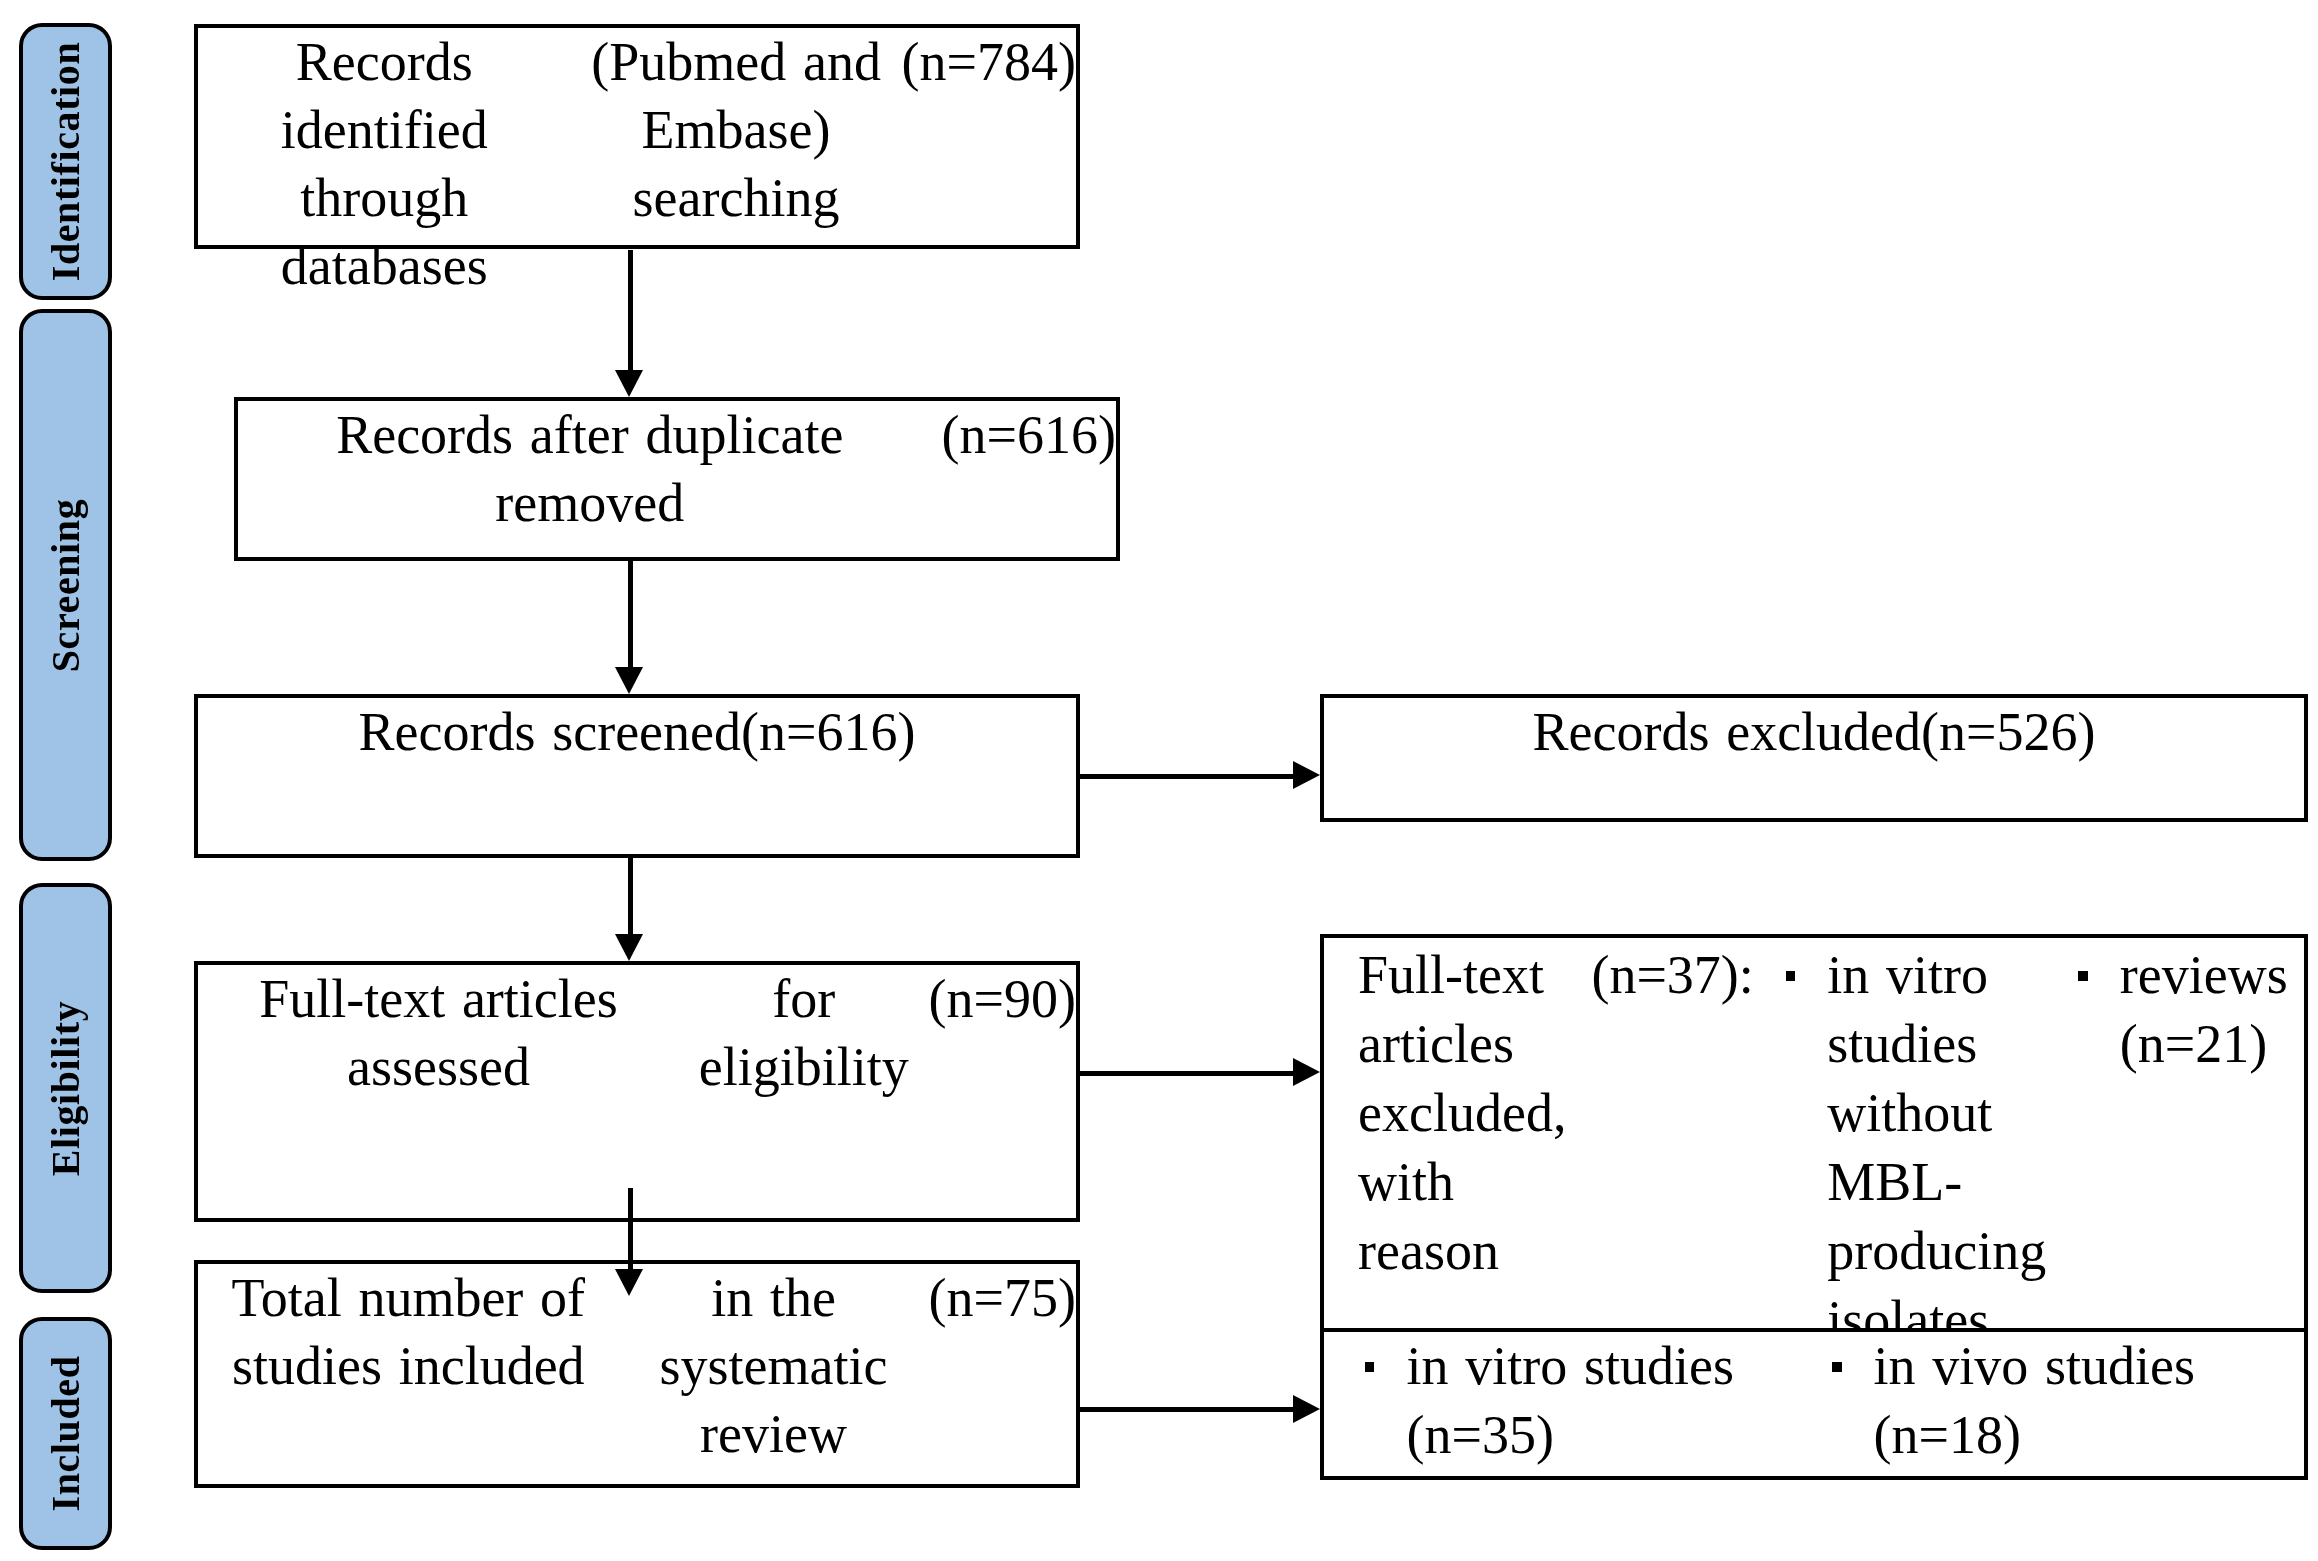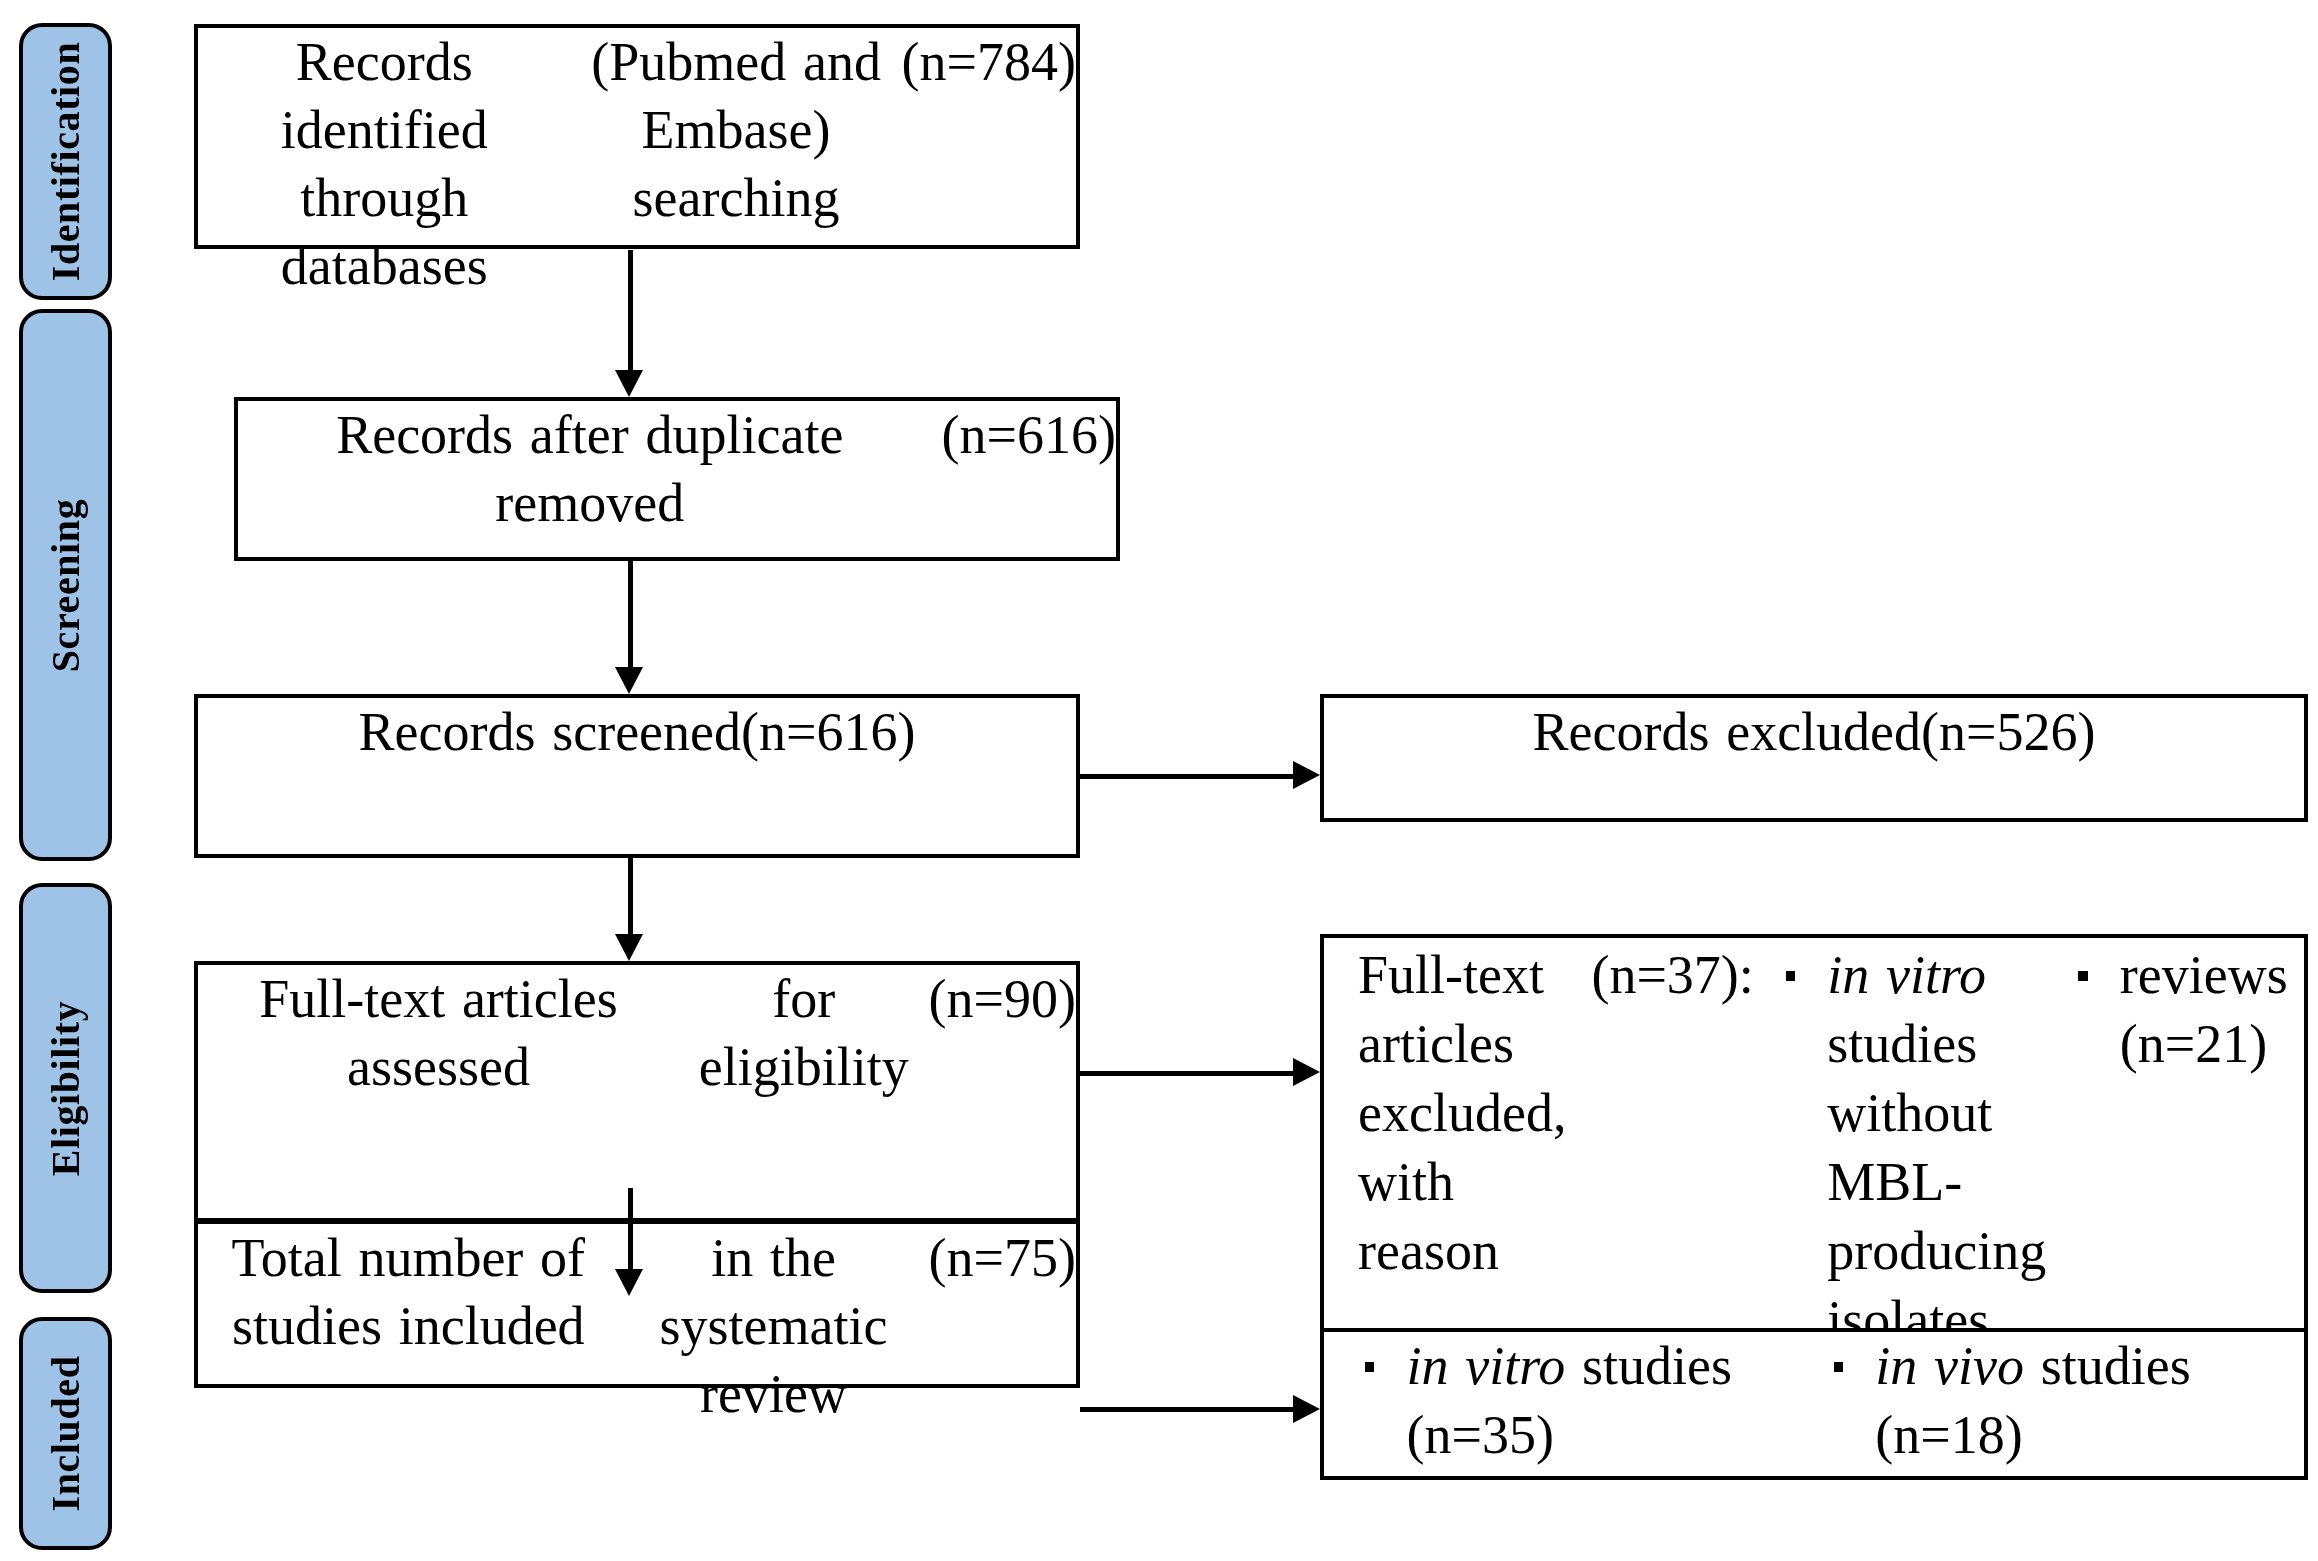--- a/index.html
+++ b/index.html
@@ -52,35 +52,35 @@
     text-align: center;
     word-spacing: 0.06em;
   }
   .col-main { left: 194px;  width: 886px; }
   .col-side { left: 1320px; width: 988px; }
 
   .box-identified { top: 24.4px;   height: 225px; }
   .box-dedup      { top: 397px;  height: 164px; margin-left: 40px; }
   .box-screened   { top: 694px; height: 164px; }
   .box-fulltext   { top: 961px; height: 261px; }
-  .box-included   { top: 1220px; height: 168px; justify-content: flex-end; }
+  .box-included   { top: 1260px; height: 228px; justify-content: flex-end; }
 
   .box-excluded        { top: 694px; height: 128px; }
   .box-ft-excluded     { top: 934px; height: 402px; text-align: left; justify-content: flex-start; padding: 3.4px 17px 0 34px; line-height: 69px; gap: 25px; }
   .box-breakdown       { top: 1328px; height: 152px; text-align: left; padding: 0 17px 0 34px; line-height: 69px; }
 
   .bullet { display: flex; align-items: flex-start; }
   .bullet .marker {
     flex: 0 0 auto;
     width: 9.7px; height: 9.7px;
     background: #000000;
     margin: 30px 0 0 6.8px;
   }
   .bullet .btext { margin-left: 32px; max-width: 795px; }
-  .it { font-style: italic; }
+  .it { }
 
   
   .vline { position: absolute; width: 4.5px;  background: #000000; left: 628px; }
   .hline { position: absolute; height: 4.5px; background: #000000; }
   .vhead {
     position: absolute; width: 0; height: 0; left: 615px;
     border-left: 14.8px solid transparent;
     border-right: 14.8px solid transparent;
     border-top: 27px solid #000000;
   }

